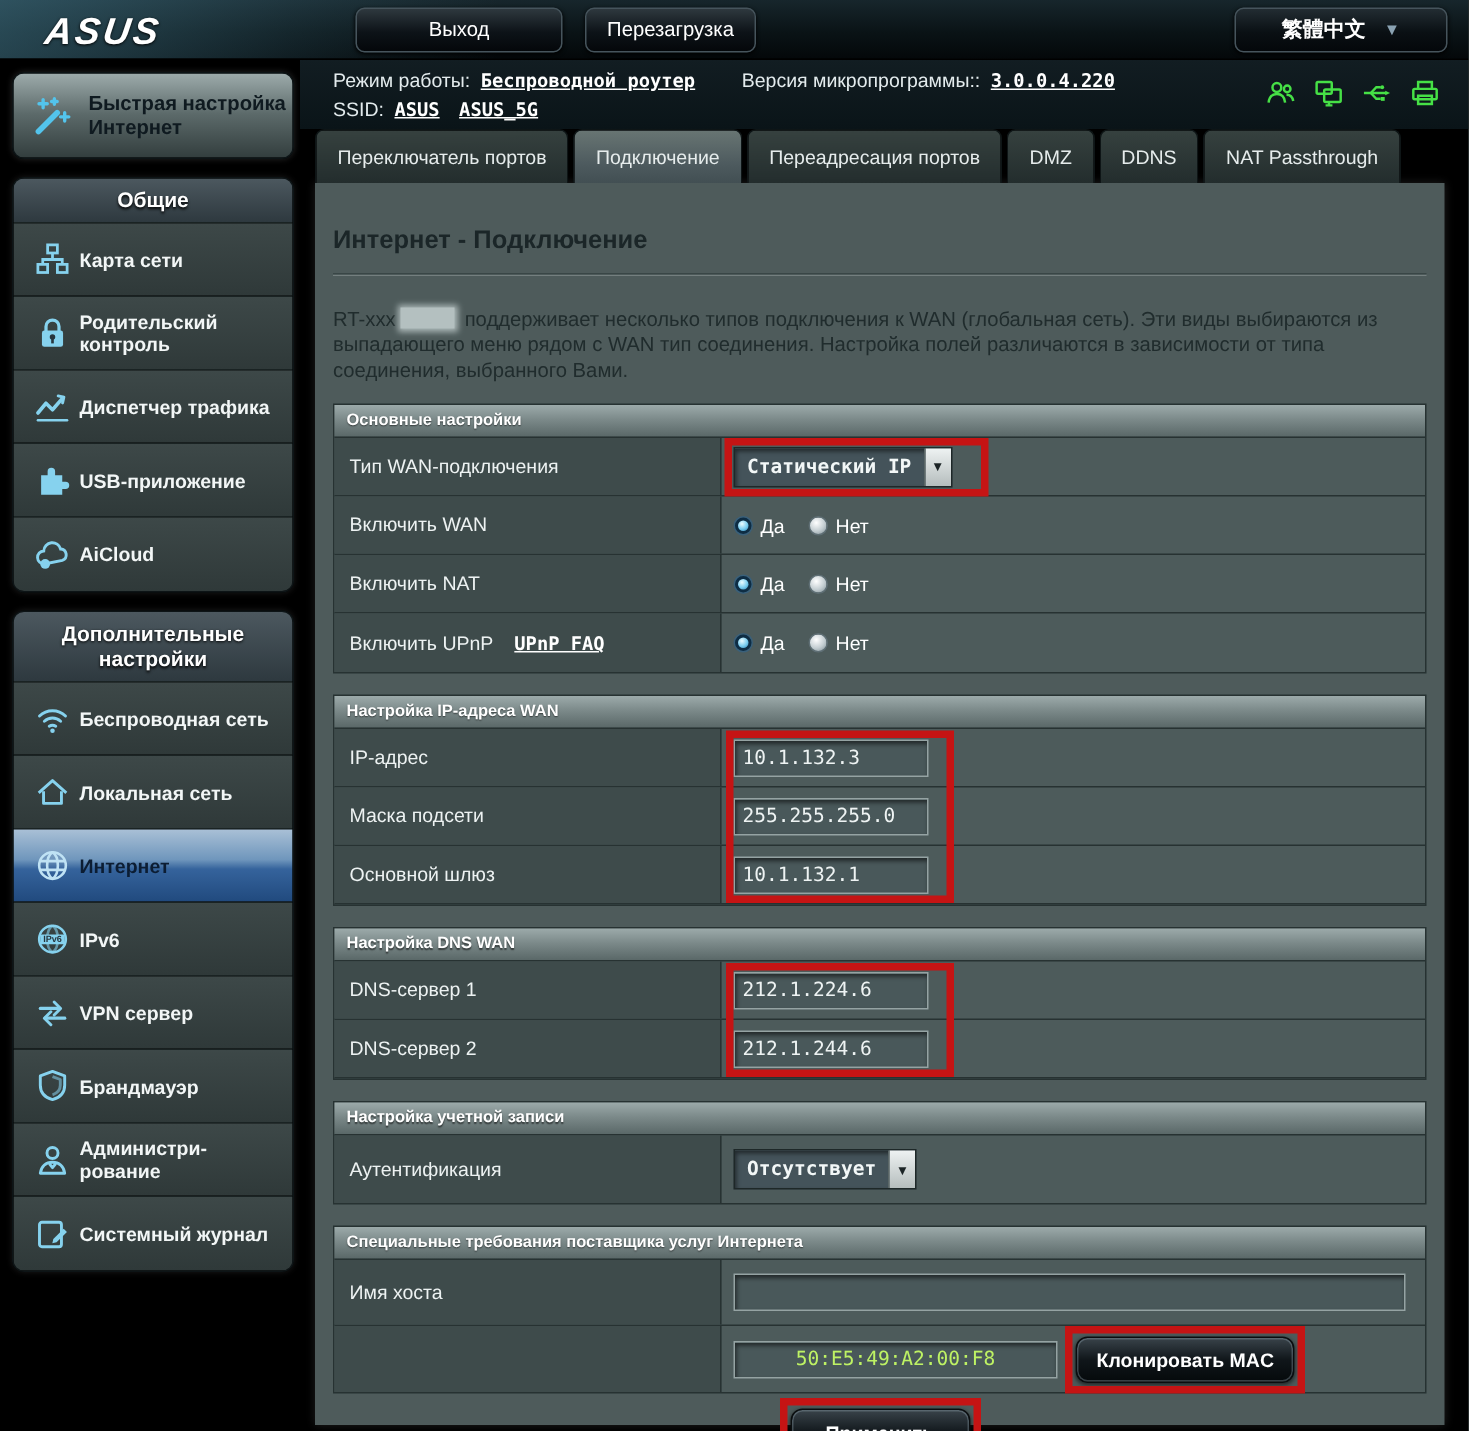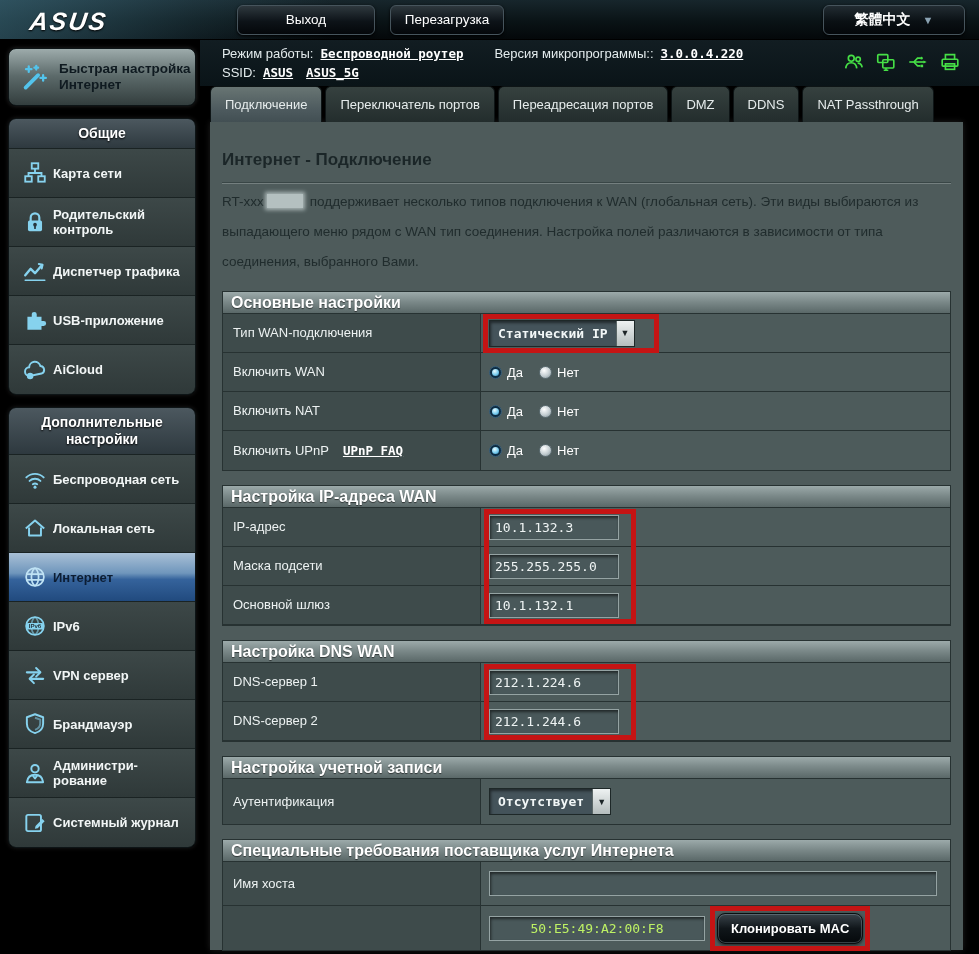--- a/index.html
+++ b/index.html
@@ -117,28 +117,28 @@
   .tab.active { background:linear-gradient(180deg,#68757350 0%,#49565a 100%), linear-gradient(180deg,#6a7775,#45525600); background:linear-gradient(180deg,#687573 0%,#4d5a5e 65%,#424f53 100%); }
 
   
   .panel {
     position:absolute; left:210px; top:122px; width:753px; height:828px;
     background:#4e5b5b; padding:0 12px; z-index:1;
     box-shadow:0 0 6px rgba(255,255,255,.12);
   }
   .page-title { padding-top:28px; color:#1b2628; font-size:17px; font-weight:bold; }
   .title-divider { margin-top:12px; height:0; border-top:1px solid #394646; border-bottom:1px solid rgba(255,255,255,.22); }
-  .desc { margin-top:3px; color:#202c2d; font-size:13.5px; line-height:30px; }
+  .desc { margin-top:20px; color:#202c2d; font-size:13.5px; line-height:17px; }
   .censor { display:inline-block; width:36px; height:14px; background:#b4c0c0; box-shadow:0 0 4px 2px rgba(180,192,192,.9); vertical-align:-2px; margin:0 7px 0 3px; }
 
   .cfg-table { position:relative; margin-top:14px; border:1px solid #273232; background:#4d5b5b; }
   .cfg-header {
     height:22px; line-height:21px;
     background:linear-gradient(180deg,#9caaaa 0%,#7c8a8a 45%,#5a6868 100%);
-    color:#fff; font-weight:bold; font-size:16px; padding-left:8px;
+    color:#fff; font-weight:bold; font-size:11px; padding-left:8px;
     border-bottom:1px solid #273232; text-shadow:0 1px 1px rgba(0,0,0,.55);
   }
   .cfg-row { display:flex; height:39px; border-bottom:1px solid #273232; }
   .cfg-row.row-45 { height:45px; }
   .cfg-row.row-44 { height:44px; }
   .cfg-row:last-child { border-bottom:none; }
   .cfg-label {
     width:258px; min-width:258px; background:#3e4b4b; color:#edf2f2;
     font-size:13px; padding:0 8px 0 10px; display:flex; align-items:center;
     border-right:1px solid #273232; line-height:16px;
@@ -407,22 +407,22 @@
           <rect x="4" y="4.5" width="13.5" height="15" rx="1.5" fill="none" stroke="#86d2ee" stroke-width="1.8"></rect>
           <path d="M12.5 14.8l6.4-6.4 2 2-6.4 6.4-2.6.6z" fill="#86d2ee"></path>
         </svg>
       </span>
       <span class="side-label">Системный журнал</span>
     </div>
   </div>
 </div>
 
 <div class="tabs">
+  <div class="tab">Переключатель портов</div>
   <div class="tab active">Подключение</div>
-  <div class="tab">Переключатель портов</div>
   <div class="tab">Переадресация портов</div>
   <div class="tab">DMZ</div>
   <div class="tab">DDNS</div>
   <div class="tab">NAT Passthrough</div>
 </div>
 
 <div class="panel">
 
   <div class="page-title">Интернет - Подключение</div>
   <div class="title-divider"></div>

